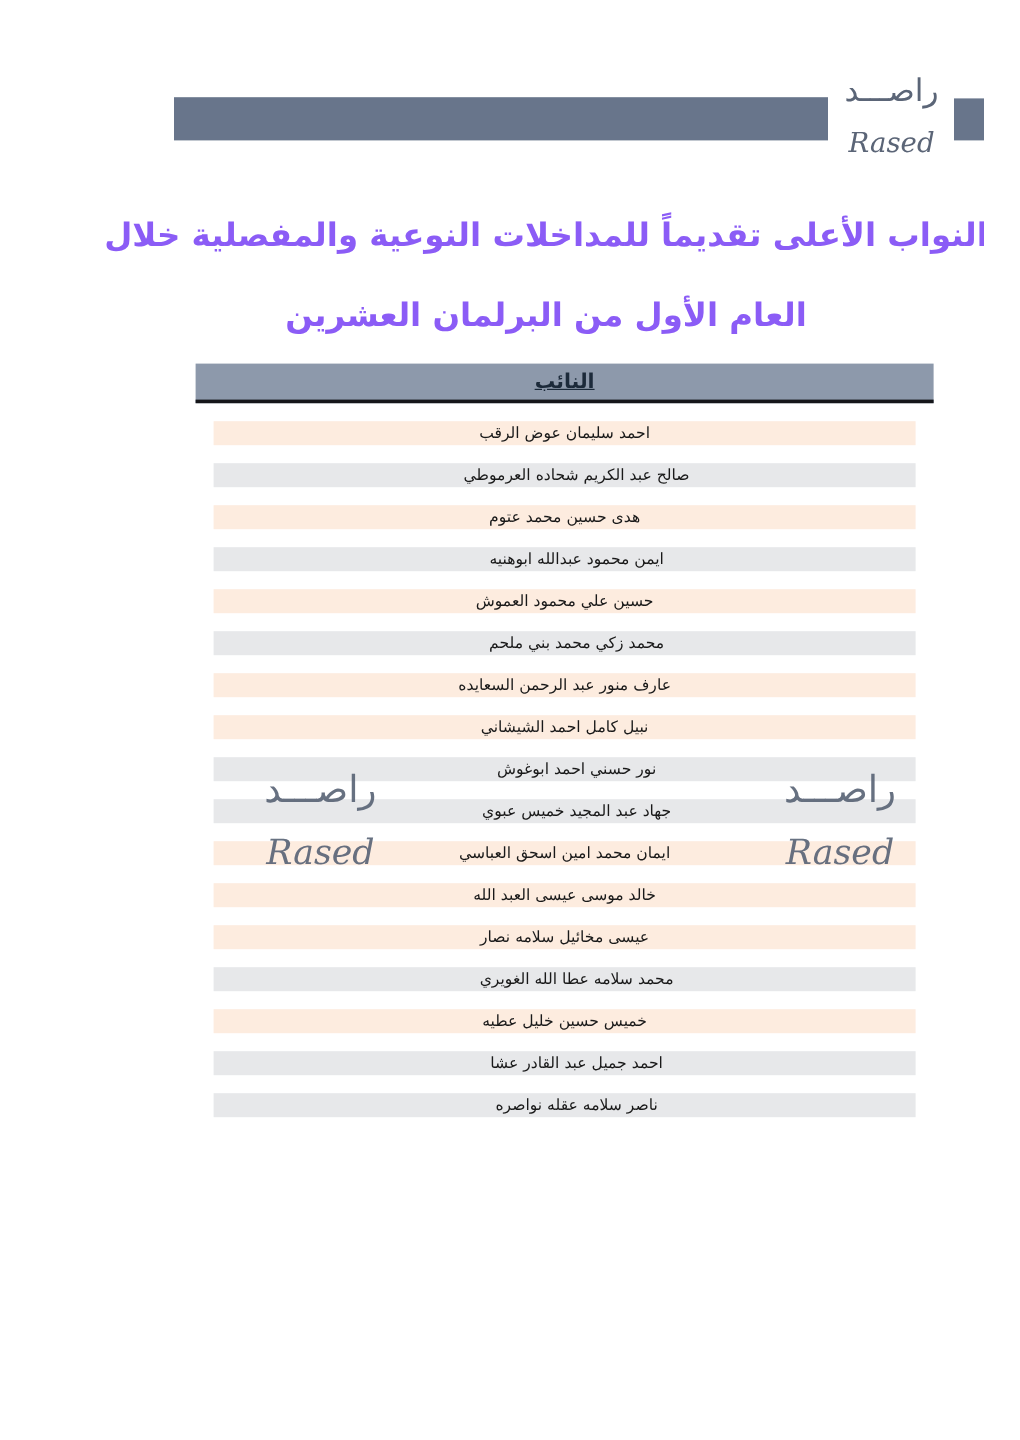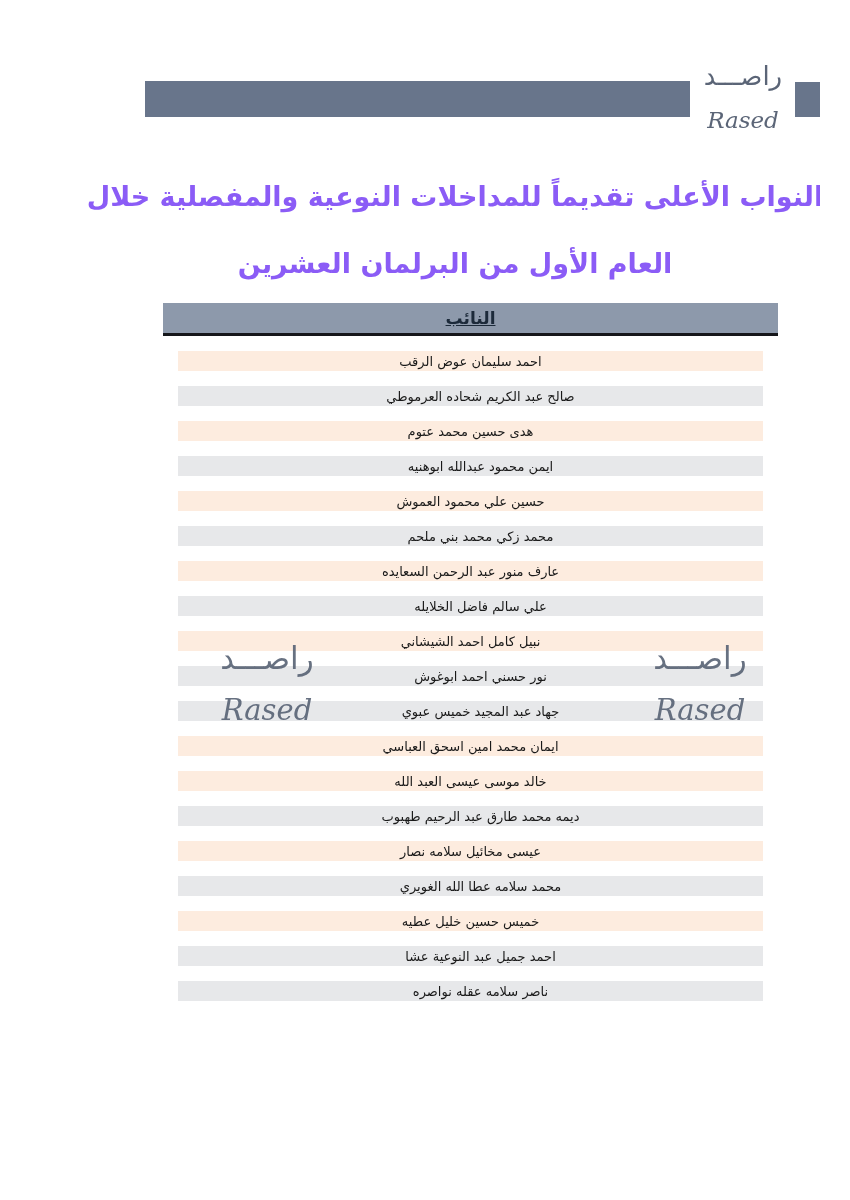--- a/index.html
+++ b/index.html
@@ -65,31 +65,29 @@
   <div class="deputies-table">
     <div class="table-header-cell">النائب</div>
     <div class="table-body" id="table-body">
         <div class="table-row row-peach">احمد سليمان عوض الرقب</div>
         <div class="table-row row-gray">صالح عبد الكريم شحاده العرموطي</div>
         <div class="table-row row-peach">هدى حسين محمد عتوم</div>
         <div class="table-row row-gray">ايمن محمود عبدالله ابوهنيه</div>
         <div class="table-row row-peach">حسين علي محمود العموش</div>
         <div class="table-row row-gray">محمد زكي محمد بني ملحم</div>
         <div class="table-row row-peach">عارف منور عبد الرحمن السعايده</div>
-        <div class="table-row row-gray">علي سالم فاضل الخلايله</div>
         <div class="table-row row-peach">نبيل كامل احمد الشيشاني</div>
         <div class="table-row row-gray">نور حسني احمد ابوغوش</div>
         <div class="table-row row-gray">جهاد عبد المجيد خميس عبوي</div>
         <div class="table-row row-peach">ايمان محمد امين اسحق العباسي</div>
         <div class="table-row row-peach">خالد موسى عيسى العبد الله</div>
-        <div class="table-row row-gray">ديمه محمد طارق عبد الرحيم طهبوب</div>
         <div class="table-row row-peach">عيسى مخائيل سلامه نصار</div>
         <div class="table-row row-gray">محمد سلامه عطا الله الغويري</div>
         <div class="table-row row-peach">خميس حسين خليل عطيه</div>
-        <div class="table-row row-gray">احمد جميل عبد النوعية عشا</div>
+        <div class="table-row row-gray">احمد جميل عبد القادر عشا</div>
         <div class="table-row row-gray">ناصر سلامه عقله نواصره</div>
       </div>
   </div>
 
   <div class="watermark watermark-left">
     <div class="wm-ar">راصـــد</div>
     <div class="wm-en">Rased</div>
   </div>
   <div class="watermark watermark-right">
     <div class="wm-ar">راصـــد</div>

